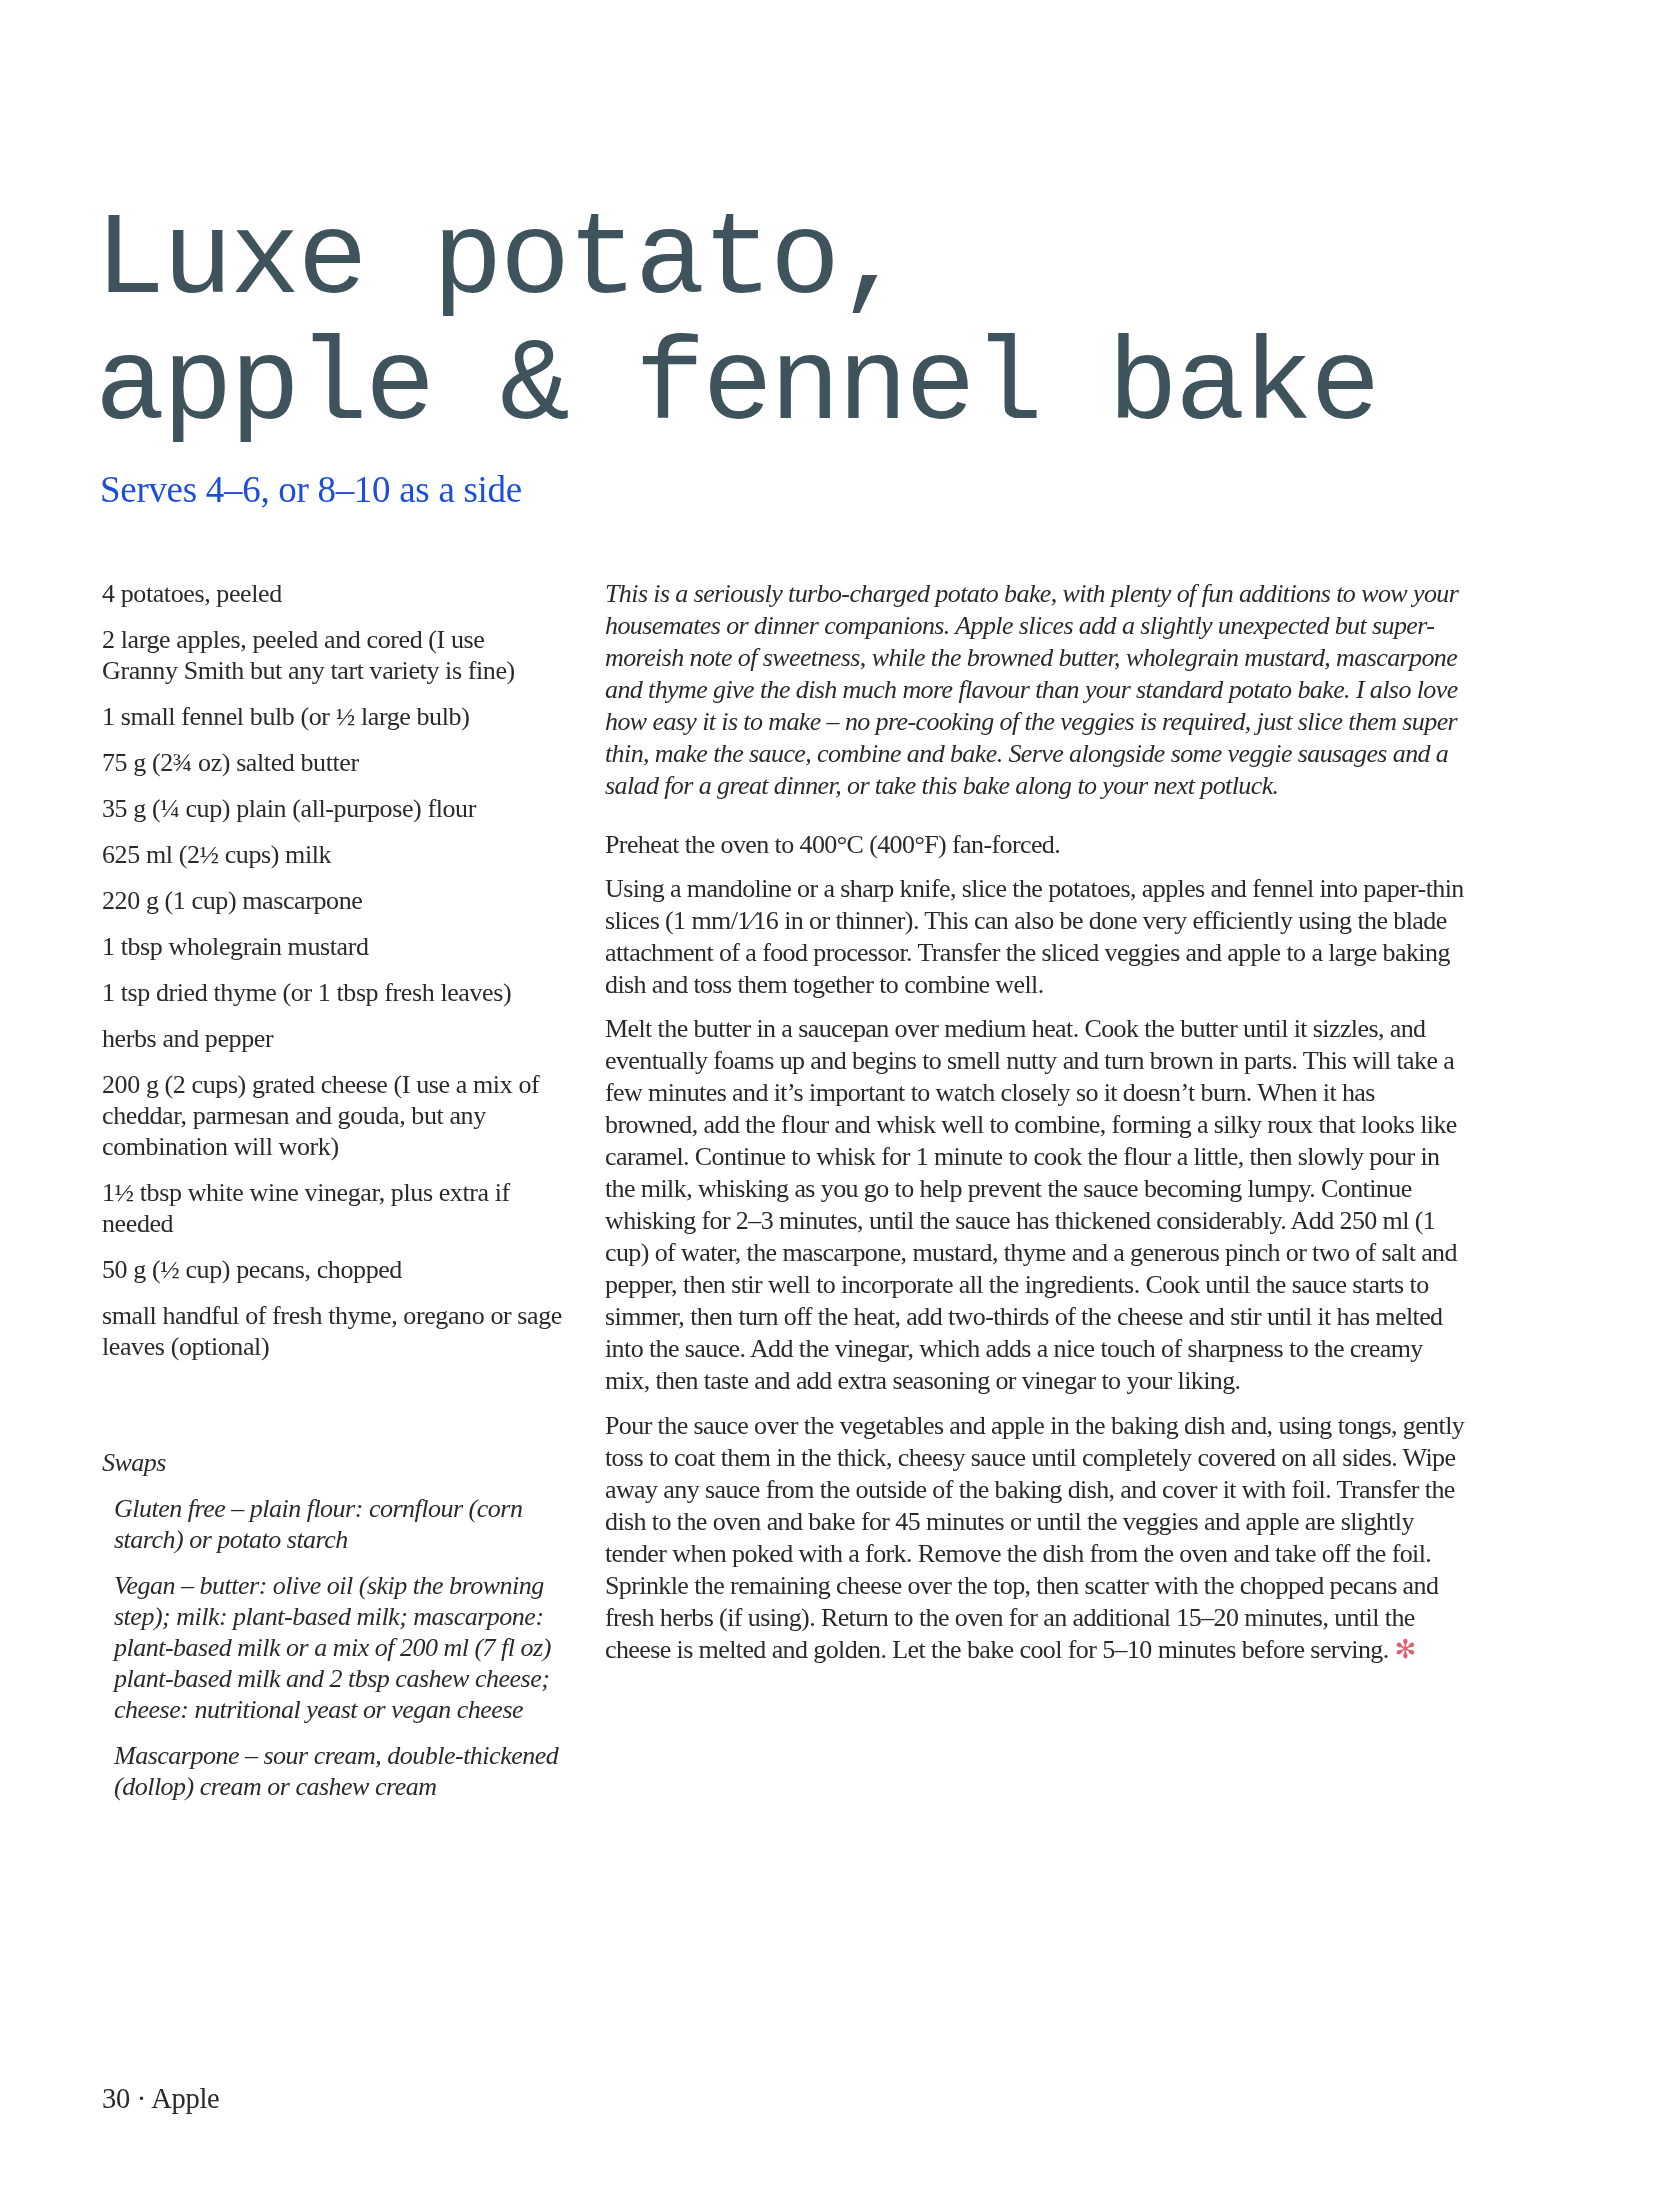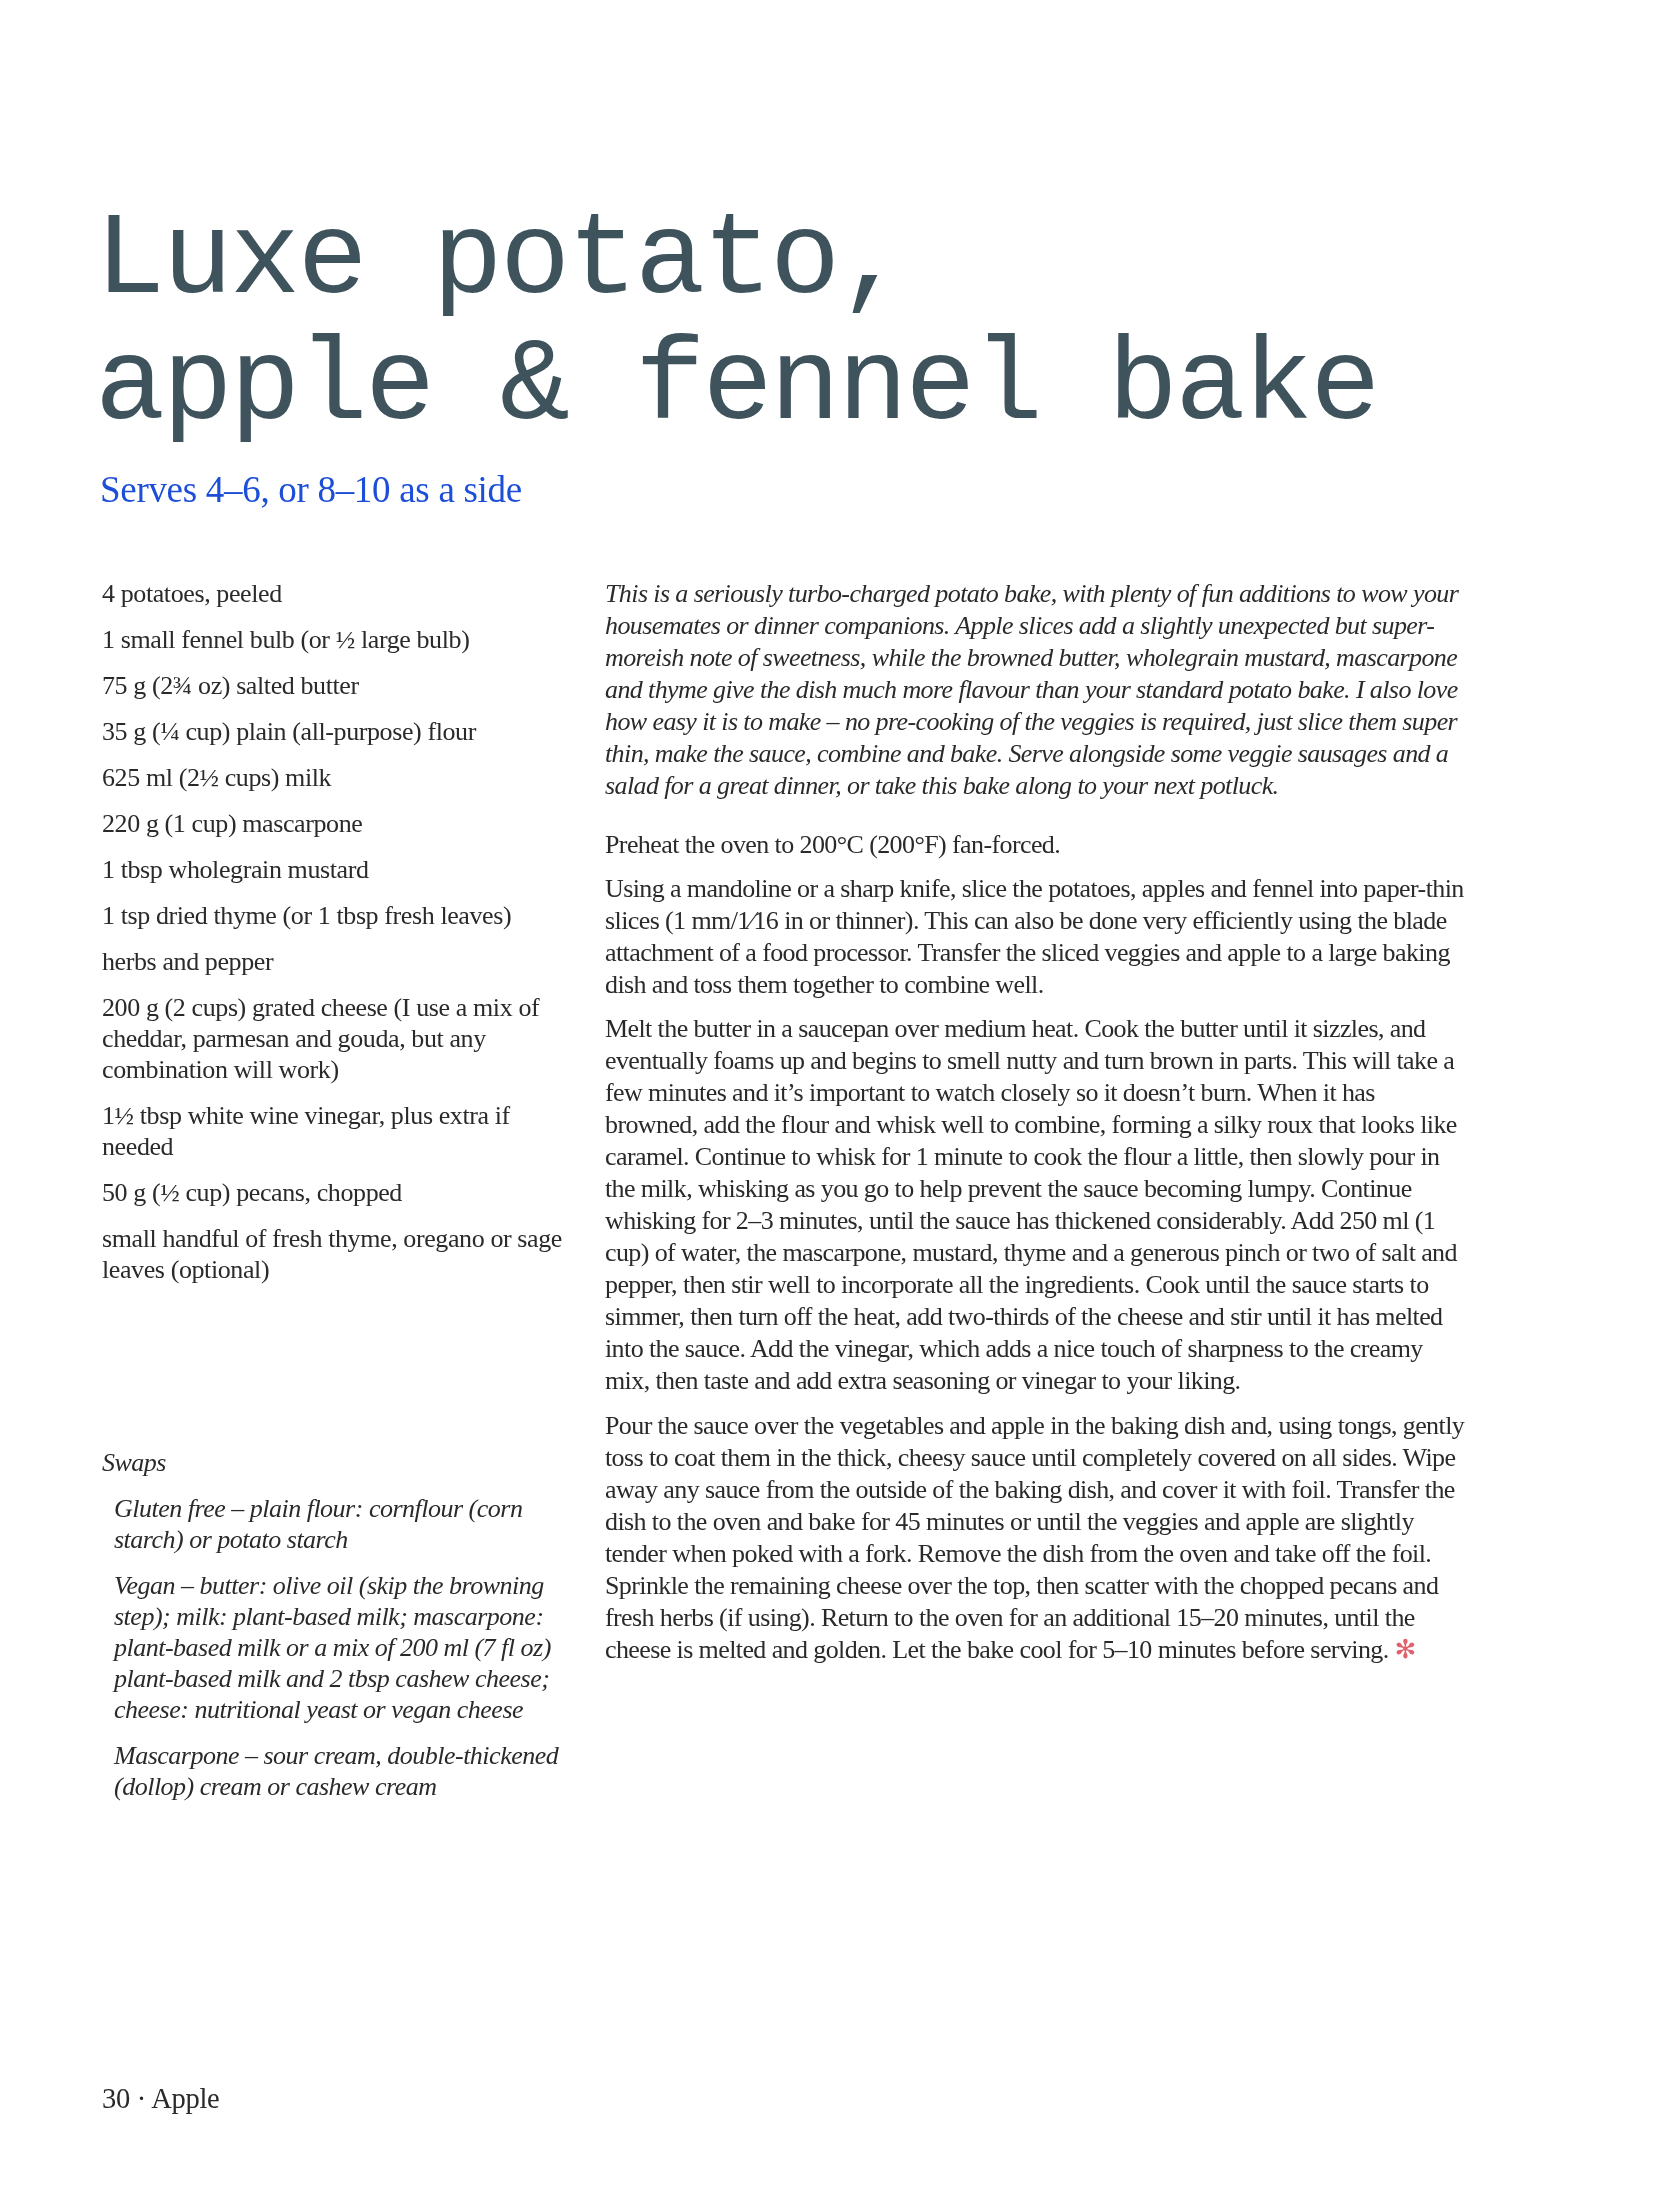--- a/index.html
+++ b/index.html
@@ -100,20 +100,21 @@
 
   <h1 class="title">
     <span>Luxe potato,</span>
     <span>apple &amp; fennel bake</span>
   </h1>
 
   <h2 class="subtitle">Serves 4–6, or 8–10 as a side</h2>
 
   <ul class="ingredients">
     <li>4 potatoes, peeled</li>
+    <li>2 large apples, peeled and cored (I use Granny Smith but any tart variety is fine)</li>
     <li>1 small fennel bulb (or ½ large bulb)</li>
     <li>75 g (2¾ oz) salted butter</li>
     <li>35 g (¼ cup) plain (all-purpose) flour</li>
     <li>625 ml (2½ cups) milk</li>
     <li>220 g (1 cup) mascarpone</li>
     <li>1 tbsp wholegrain mustard</li>
     <li>1 tsp dried thyme (or 1 tbsp fresh leaves)</li>
     <li>herbs and pepper</li>
     <li>200 g (2 cups) grated cheese (I use a mix of cheddar, parmesan and gouda, but any combination will work)</li>
     <li>1½ tbsp white wine vinegar, plus extra if needed</li>
@@ -124,21 +125,21 @@
   <div class="swaps">
     <p class="swaps-heading">Swaps</p>
     <p>Gluten free – plain flour: cornflour (corn starch) or potato starch</p>
     <p>Vegan – butter: olive oil (skip the browning step); milk: plant-based milk; mascarpone: plant-based milk or a mix of 200 ml (7 fl oz) plant-based milk and 2 tbsp cashew cheese; cheese: nutritional yeast or vegan cheese</p>
     <p>Mascarpone – sour cream, double-thickened (dollop) cream or cashew cream</p>
   </div>
 
   <div class="right-col">
     <p class="intro">This is a seriously turbo-charged potato bake, with plenty of fun additions to wow your housemates or dinner companions. Apple slices add a slightly unexpected but super-moreish note of sweetness, while the browned butter, wholegrain mustard, mascarpone and thyme give the dish much more flavour than your standard potato bake. I also love how easy it is to make – no pre-cooking of the veggies is required, just slice them super thin, make the sauce, combine and bake. Serve alongside some veggie sausages and a salad for a great dinner, or take this bake along to your next potluck.</p>
     <div class="method">
-      <p>Preheat the oven to 200°C (200°F) fan-forced.</p>
+      <p>Preheat the oven to 400°C (400°F) fan-forced.</p>
       <p>Using a mandoline or a sharp knife, slice the potatoes, apples and fennel into paper-thin slices (1 mm/1⁄16 in or thinner). This can also be done very efficiently using the blade attachment of a food processor. Transfer the sliced veggies and apple to a large baking dish and toss them together to combine well.</p>
       <p>Melt the butter in a saucepan over medium heat. Cook the butter until it sizzles, and eventually foams up and begins to smell nutty and turn brown in parts. This will take a few minutes and it’s important to watch closely so it doesn’t burn. When it has browned, add the flour and whisk well to combine, forming a silky roux that looks like caramel. Continue to whisk for 1 minute to cook the flour a little, then slowly pour in the milk, whisking as you go to help prevent the sauce becoming lumpy. Continue whisking for 2–3 minutes, until the sauce has thickened considerably. Add 250 ml (1 cup) of water, the mascarpone, mustard, thyme and a generous pinch or two of salt and pepper, then stir well to incorporate all the ingredients. Cook until the sauce starts to simmer, then turn off the heat, add two-thirds of the cheese and stir until it has melted into the sauce. Add the vinegar, which adds a nice touch of sharpness to the creamy mix, then taste and add extra seasoning or vinegar to your liking.</p>
       <p><span>Pour the sauce over the vegetables and apple in the baking dish and, using tongs, gently toss to coat them in the thick, cheesy sauce until completely covered on all sides. Wipe away any sauce from the outside of the baking dish, and cover it with foil. Transfer the dish to the oven and bake for 45 minutes or until the veggies and apple are slightly tender when poked with a fork. Remove the dish from the oven and take off the foil. Sprinkle the remaining cheese over the top, then scatter with the chopped pecans and fresh herbs (if using). Return to the oven for an additional 15–20 minutes, until the cheese is melted and golden. Let the bake cool for 5–10 minutes before serving.</span> <span class="end-mark">✻</span></p>
     </div>
   </div>
 
   <div class="footer">
     <span>30</span>
     <span>·</span>
     <span>Apple</span>

